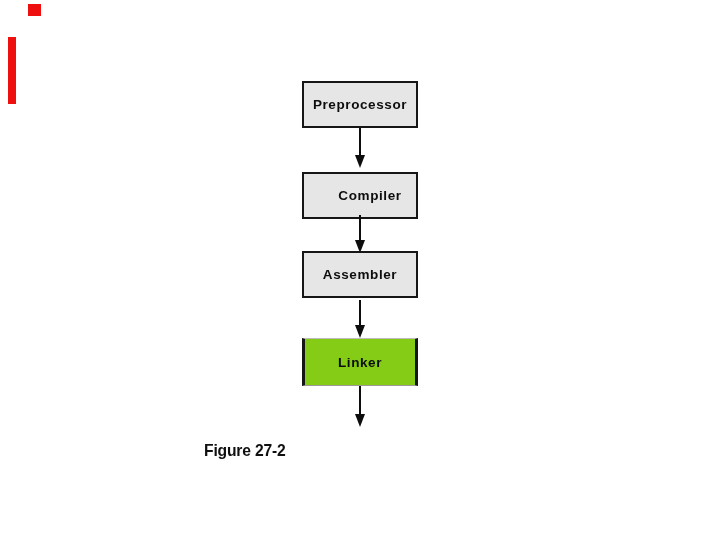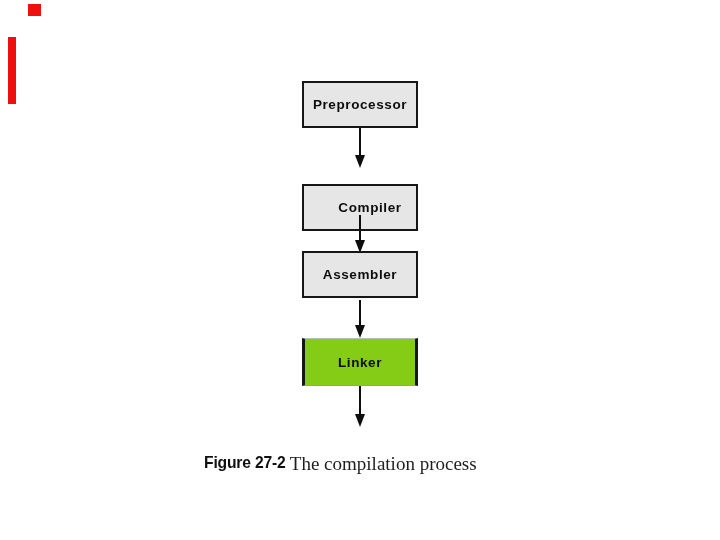--- a/index.html
+++ b/index.html
@@ -26,21 +26,21 @@
   .stage {
     position: absolute; left: 302px; width: 116px; height: 47px;
     box-sizing: border-box;
     background: #e6e6e6;
     border: 2px solid #161616;
     display: flex; align-items: center; justify-content: center;
     font-weight: bold; font-size: 13.5px; letter-spacing: 0.6px;
     color: #0d0d0d;
   }
   #stage-preprocessor { top: 81px; }
-  #stage-compiler     { top: 184px; padding-left: 20px; }
+  #stage-compiler     { top: 172px; padding-left: 20px; }
   #stage-assembler    { top: 251px; }
   #stage-linker {
     top: 338px; height: 48px; left: 302px;
     background: #84cc16;
     border: none;
     border-left: 3px solid #161616;
     border-right: 3px solid #161616;
     border-top: 1px solid #bcbcbc;
     border-bottom: 1px solid #9a9a9a;
   }
@@ -59,23 +59,22 @@
     border-top: 13px solid #0d0d0d;
   }
   #arrow-1 { top: 128px; height: 40px; }
   #arrow-2 { top: 215px; height: 38px; }
   #arrow-3 { top: 300px; height: 38px; }
   #arrow-4 { top: 386px; height: 41px; }
 
   
   .caption {
     position: absolute; left: 204px; top: 441px;
-    display: flex; align-items: flex-start; 
+    display: flex; align-items: center; gap: 17px;
     white-space: nowrap;
-    margin-top: 12px;
   }
   .fig-num {
     font-family: "Liberation Sans", sans-serif;
     font-weight: bold; font-size: 16.5px; letter-spacing: -0.2px;
     color: #101010;
     transform: scaleX(0.95); transform-origin: left bottom;
   }
   .fig-title {
     font-family: "Liberation Serif", serif;
     font-size: 19px; color: #1e1e1e;
@@ -124,16 +123,15 @@
 
     <div class="arrow" id="arrow-4">
       <div class="shaft"></div>
       <div class="head"></div>
     </div>
 
   </div>
 
   <div class="caption">
     <span class="fig-num">Figure 27-2</span>
-    <span class="fig-title">The compilation process</span>
   </div>
 
 </div>
 
 </body></html>

